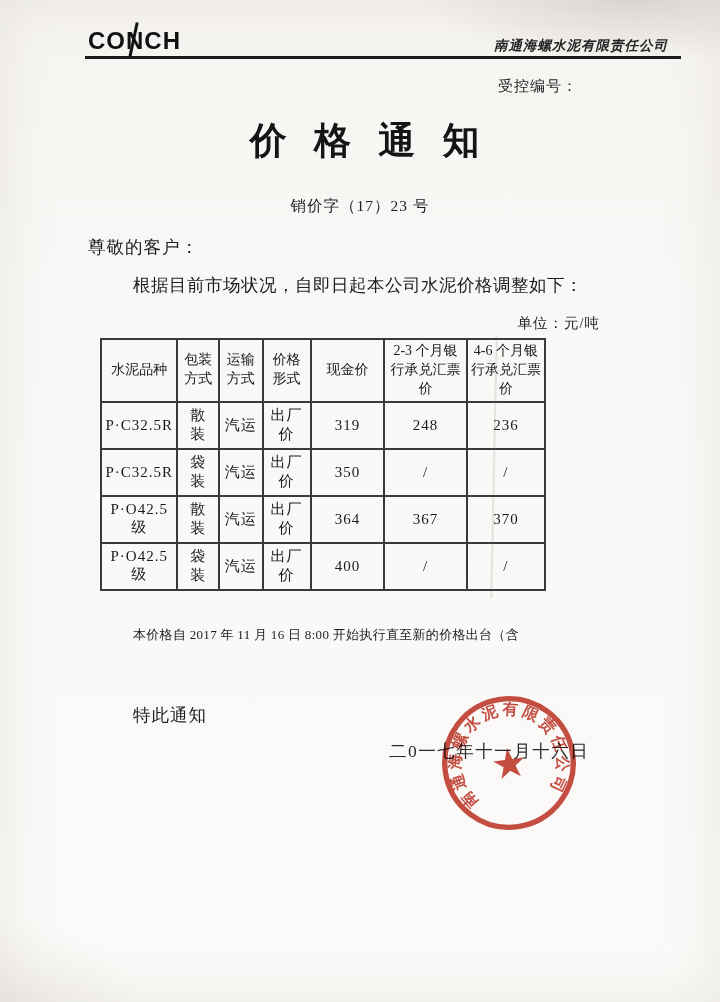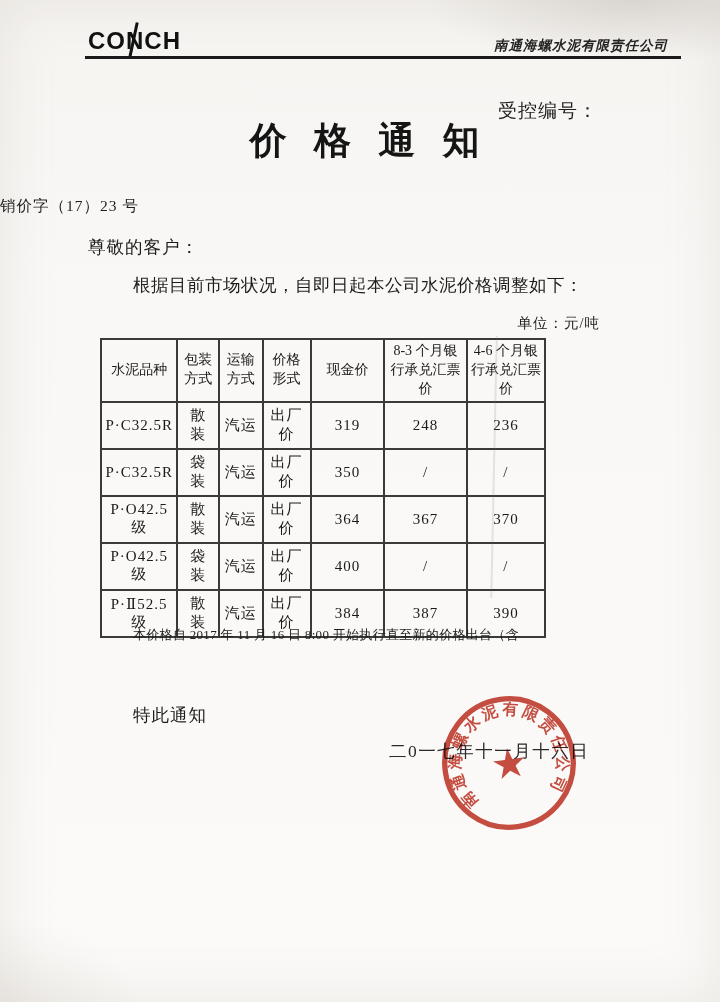--- a/index.html
+++ b/index.html
@@ -17,26 +17,26 @@
   .abs{position:absolute;}
 
   
   .logo{left:88px;top:27px;font-family:Liberation Sans, sans-serif;
         font-weight:bold;font-size:24px;letter-spacing:1px;color:#111;}
   .logo-slash{position:absolute;left:44px;top:-5px;width:2.5px;height:36px;
         background:#111;transform:rotate(12deg);}
   .company{right:52px;top:37px;font-size:13.5px;font-weight:bold;font-style:italic;
         letter-spacing:1px;color:#222;}
   .rule{left:85px;top:56px;width:596px;height:2.5px;background:#1b1b1b;}
-  .ctrl{left:498px;top:98px;font-size:19px;letter-spacing:1px;text-align:center;}
+  .ctrl{left:498px;top:77px;font-size:15px;letter-spacing:1px;text-align:center;}
 
   
   .title{left:0;top:116px;width:720px;text-align:center;font-size:37px;font-weight:bold;
         letter-spacing:9px;padding-left:9px;color:#151515;}
-  .docnum{left:0;top:196px;width:720px;text-align:left;font-size:15.5px;letter-spacing:1px;}
+  .docnum{left:0;top:196px;width:720px;text-align:center;font-size:15.5px;letter-spacing:1px;}
 
   
   .salutation{left:88px;top:235px;font-size:17.5px;letter-spacing:1px;}
   .intro{left:133px;top:273px;font-size:17.5px;letter-spacing:0.5px;text-align:center;}
   .unit{right:120px;top:314px;font-size:14.5px;letter-spacing:1px;}
 
   
   table.price{position:absolute;left:100px;top:338px;width:446px;border-collapse:collapse;
         table-layout:fixed;font-size:15px;color:#1a1a1a;}
   table.price th,table.price td{border:2px solid #3a3a3a;text-align:center;vertical-align:middle;
@@ -89,21 +89,21 @@
         <col style="width:18.6%">
         <col style="width:17.6%">
     </colgroup>
     <thead>
       <tr>
           <th>水泥品种</th>
           <th>包装方式</th>
           <th>运输方式</th>
           <th>价格形式</th>
           <th>现金价</th>
-          <th>8-3 个月银行承兑汇票价</th>
+          <th>2-3 个月银行承兑汇票价</th>
           <th>4-6 个月银行承兑汇票价</th>
         </tr>
     </thead>
     <tbody>
         <tr>
           <td>P·C32.5R</td>
           <td>散 装</td>
           <td>汽运</td>
           <td>出厂价</td>
           <td>319</td>
@@ -130,29 +130,20 @@
         </tr>
         <tr>
           <td>P·O42.5 级</td>
           <td>袋 装</td>
           <td>汽运</td>
           <td>出厂价</td>
           <td>400</td>
           <td>/</td>
           <td>/</td>
         </tr>
-        <tr>
-          <td>P·Ⅱ52.5 级</td>
-          <td>散 装</td>
-          <td>汽运</td>
-          <td>出厂价</td>
-          <td>384</td>
-          <td>387</td>
-          <td>390</td>
-        </tr>
       </tbody>
   </table>
   <div class="abs crease"></div>
 
   <div class="abs para1">本价格自 2017 年 11 月 16 日 8:00 开始执行直至新的价格出台（含</div>
   <div class="abs closing">特此通知</div>
   <div class="abs date">二0一七年十一月十六日</div>
 
   <svg class="abs seal" viewBox="0 0 150 150">
     <circle cx="75" cy="75" r="66" fill="none" stroke-width="5.5" class="seal-colored-stroke" stroke="#c23b2e"></circle>

